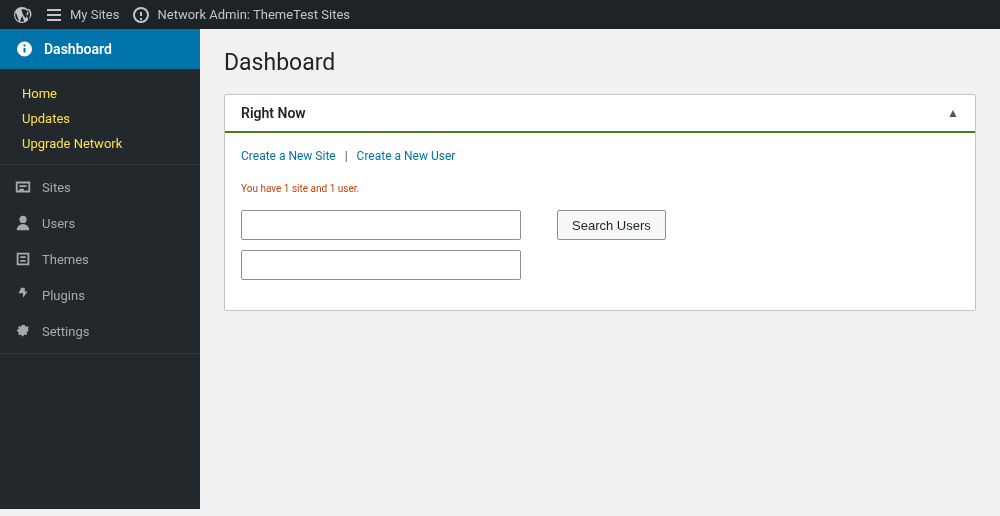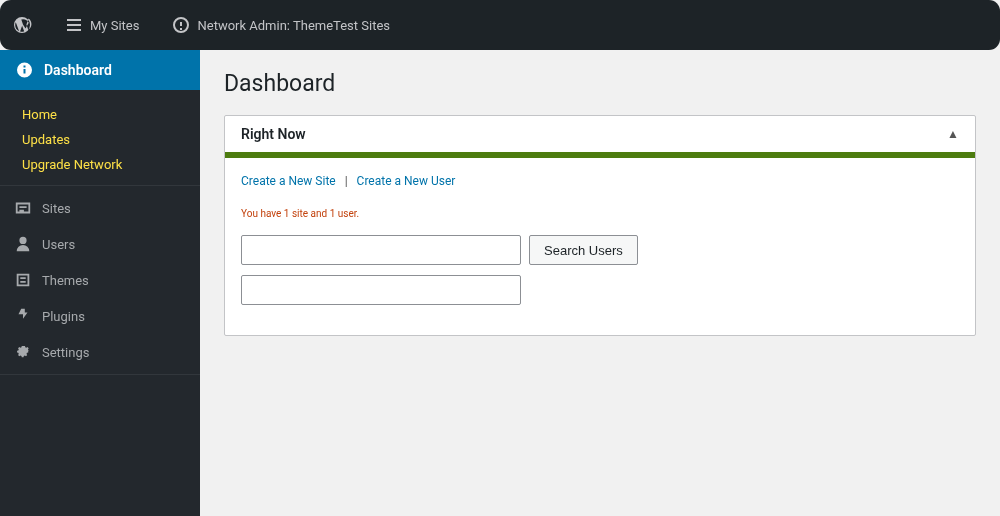--- a/index.html
+++ b/index.html
@@ -1,26 +1,25 @@
 <!DOCTYPE html>
 <html><head>
   <meta charset="utf-8">
   <style>
     * { box-sizing: border-box; margin: 0; padding: 0; }
     body { font-family: -apple-system, BlinkMacSystemFont, "Segoe UI", Roboto, sans-serif; font-size: 13px; background: #f1f1f1; }
 
     
     #topbar {
       background: #1d2327;
-      height: 50px;
+      height: 29px;
       display: flex;
       align-items: center;
       padding: 0 12px;
-      gap: 32px;
-      border-radius: 11px;
+      gap: 12px;
     }
     .topbar-item {
       display: flex;
       align-items: center;
       gap: 6px;
       color: #c3c4c7;
       font-size: 13px;
       cursor: pointer;
     }
     .wp-icon {
@@ -100,21 +99,21 @@
       border: 1px solid #c3c4c7;
       border-radius: 2px;
       max-width: 760px;
     }
 
     .widget-header {
       display: flex;
       justify-content: space-between;
       align-items: center;
       padding: 10px 16px;
-      border-bottom: 6px solid #4d7c0f;
+      border-bottom: 2px solid #4d7c0f;
     }
     .widget-title {
       font-size: 14px;
       font-weight: 600;
       color: #1d2327;
     }
     .widget-toggle {
       font-size: 12px;
       color: #555;
       cursor: pointer;
@@ -157,20 +156,21 @@
     }
     .search-btn {
       height: 30px;
       padding: 0 14px;
       background: #f6f7f7;
       border: 1px solid #8c8f94;
       border-radius: 2px;
       font-size: 13px;
       color: #1d2327;
       cursor: pointer;
+      margin-left: 28px;
     }
   </style>
 </head>
 <body>
 
 <div id="topbar">
   <div class="topbar-item">
     <svg class="wp-icon" viewBox="0 0 20 20" xmlns="http://www.w3.org/2000/svg">
       <path d="M10 2a8 8 0 1 0 0 16A8 8 0 0 0 10 2zm-6.8 8a6.8 6.8 0 0 1 .6-2.8l3.3 9A6.8 6.8 0 0 1 3.2 10zm6.8 6.8a6.8 6.8 0 0 1-1.9-.27l2-5.9 2.05 5.6a6.8 6.8 0 0 1-2.15.57zM11 9.5l-1.7-4.94a6.8 6.8 0 0 1 7.47 3.28L13.5 13.4zm5.2 5.36-1.78-5.3 2.1-6.06a6.8 6.8 0 0 1-.32 11.36z"></path>
     </svg>

